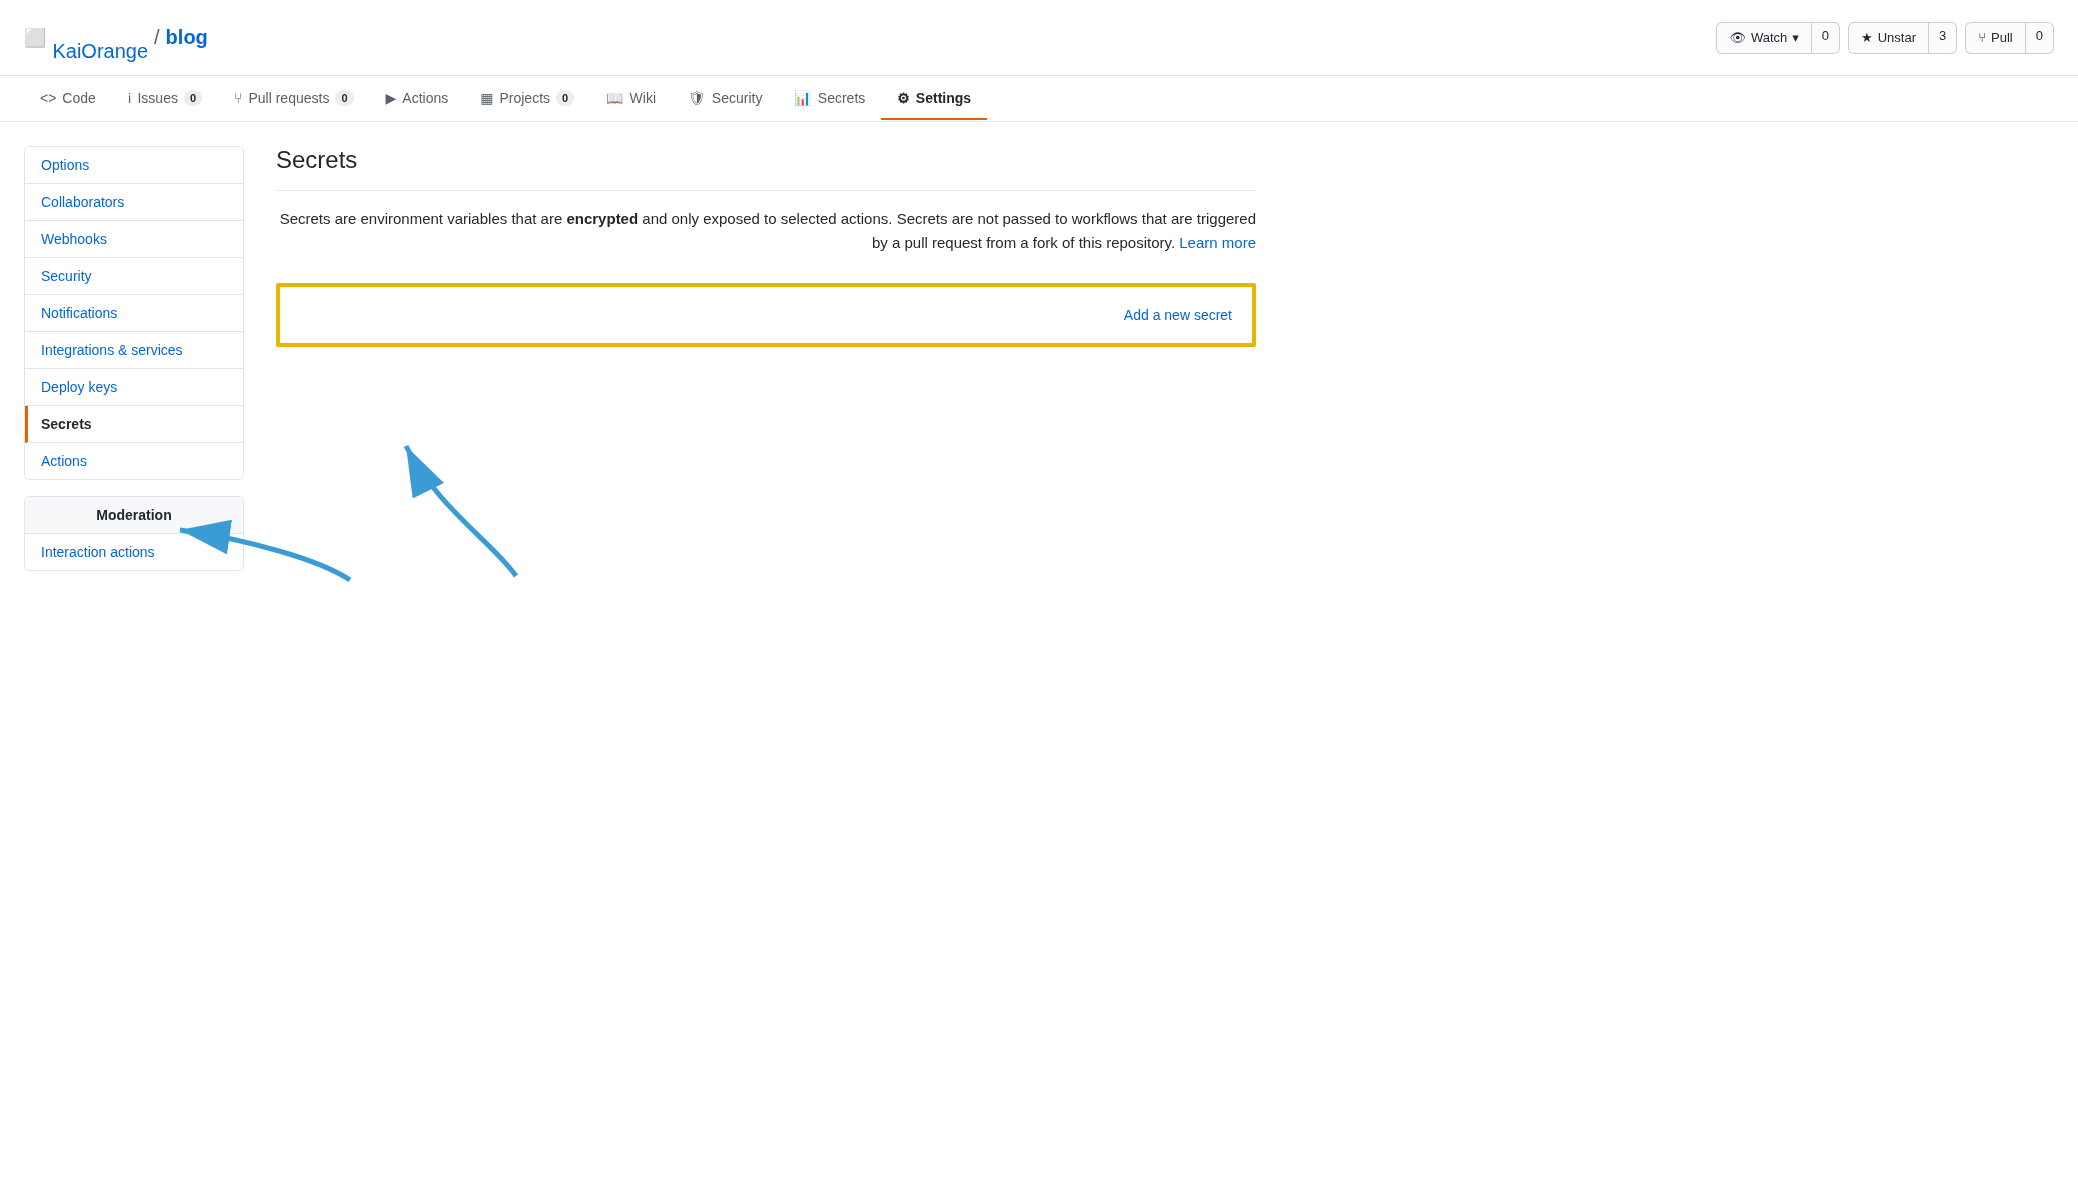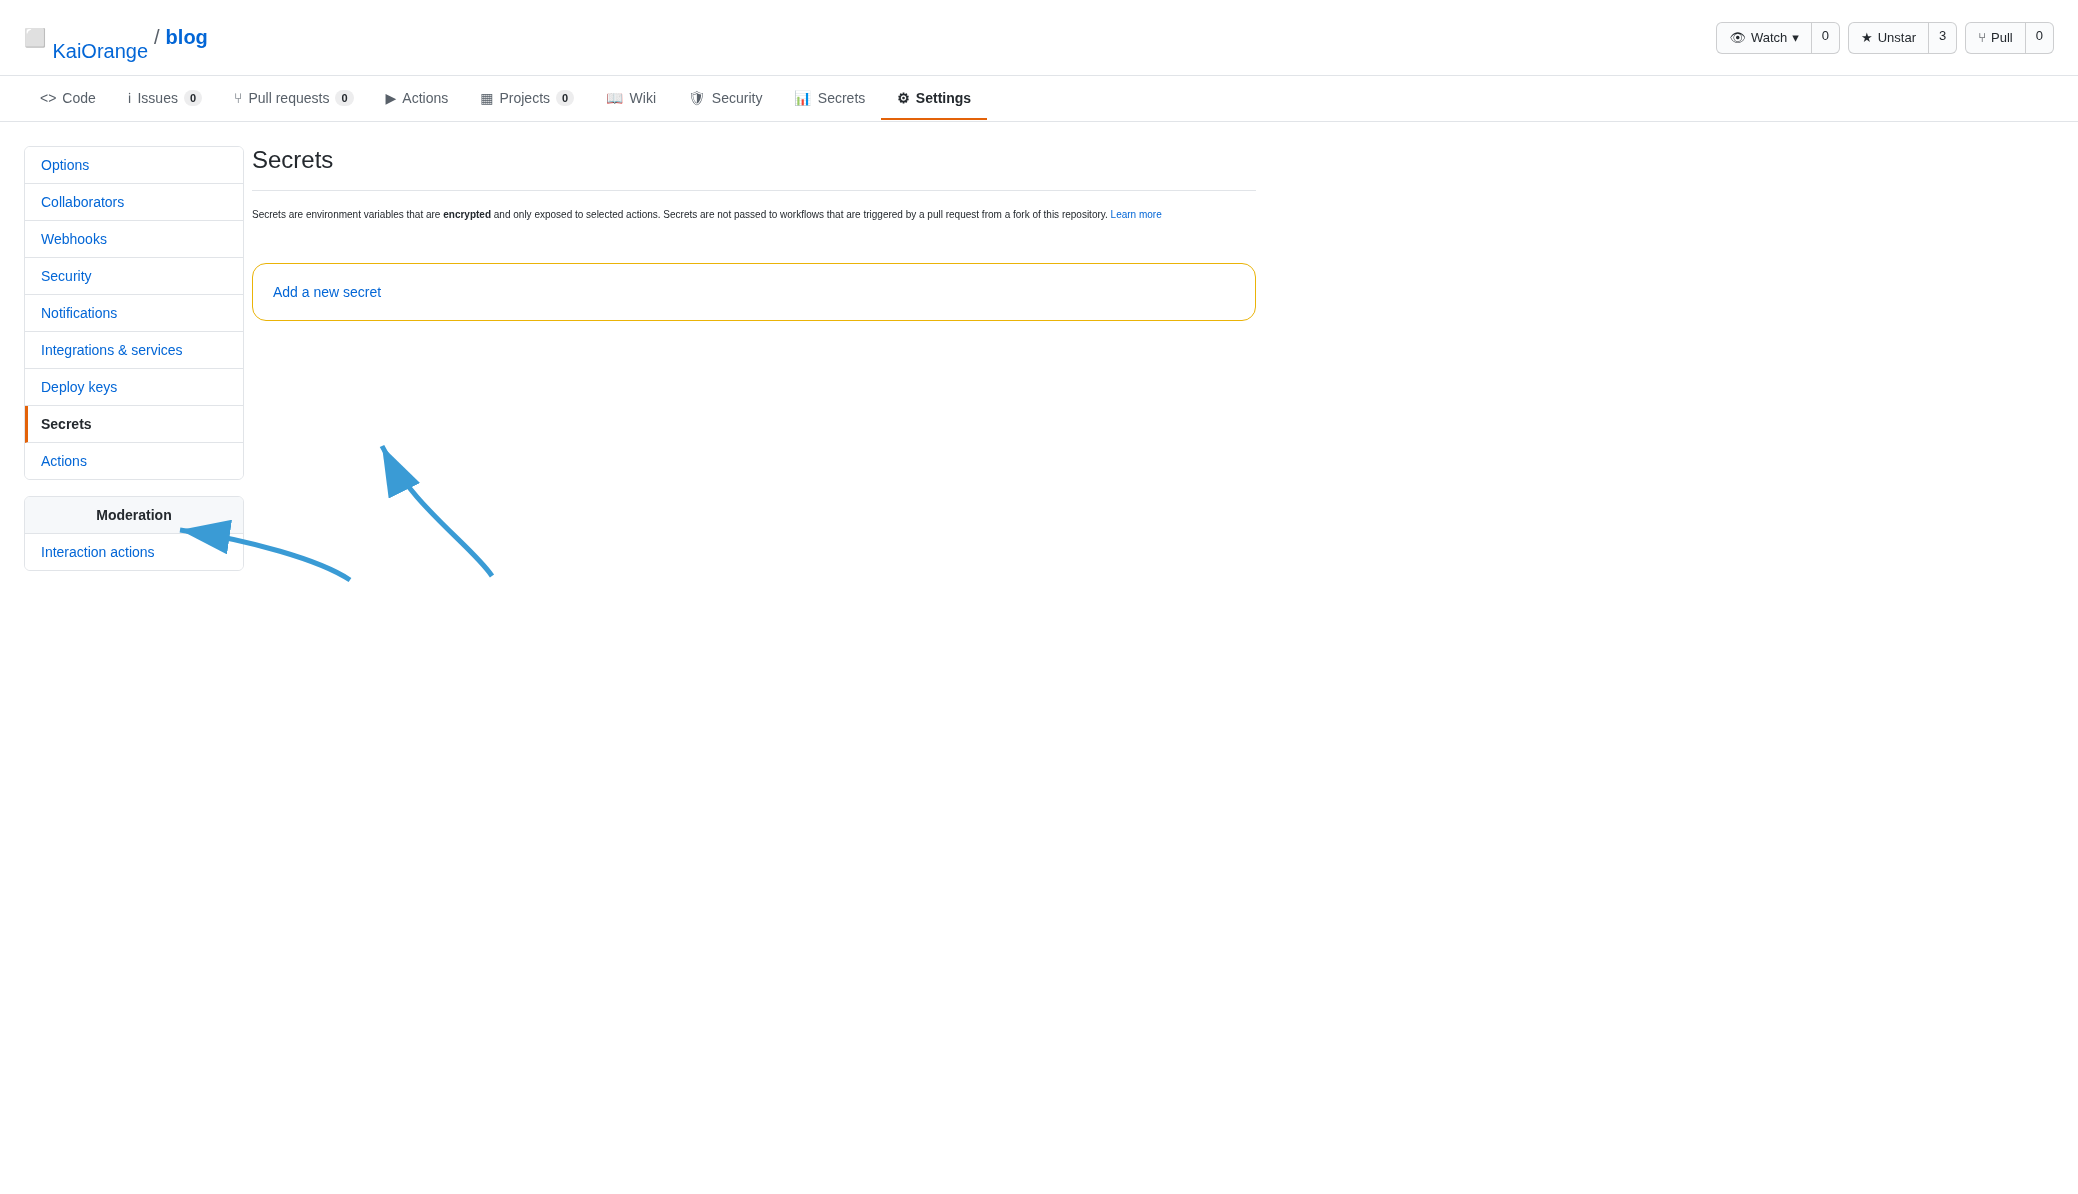--- a/index.html
+++ b/index.html
@@ -90,21 +90,21 @@
       font-weight: 600;
       background: rgba(27,31,35,.08);
       border-radius: 20px;
       color: #24292e;
     }
 
     
     .main-content {
       display: flex;
       padding: 24px;
-      gap: 8px;
+      gap: 32px;
       max-width: 1280px;
     }
 
     
     .sidebar {
       width: 220px;
       flex-shrink: 0;
     }
     .sidebar-section {
       border: 1px solid #e1e4e8;
@@ -147,31 +147,33 @@
       flex: 1;
     }
     .content-title {
       font-size: 24px;
       font-weight: 400;
       margin-bottom: 16px;
       padding-bottom: 16px;
       border-bottom: 1px solid #e1e4e8;
     }
     .content-description {
-      font-size: 10px;
+      font-size: 15px;
       line-height: 1.6;
       color: #24292e;
-      margin-bottom: 40px;
+      margin-bottom: 28px;
+      text-align: right;
     }
     .content-description a { color: #0366d6; text-decoration: none; }
 
     .secrets-box {
-      border: 1px solid #eab308;
-      border-radius: 14px;
+      border: 4px solid #eab308;
+      border-radius: 2px;
       padding: 20px;
+      text-align: right;
     }
     .add-secret-link {
       color: #0366d6;
       font-size: 14px;
       text-decoration: none;
       cursor: pointer;
     }
   </style>
 </head>
 <body>

